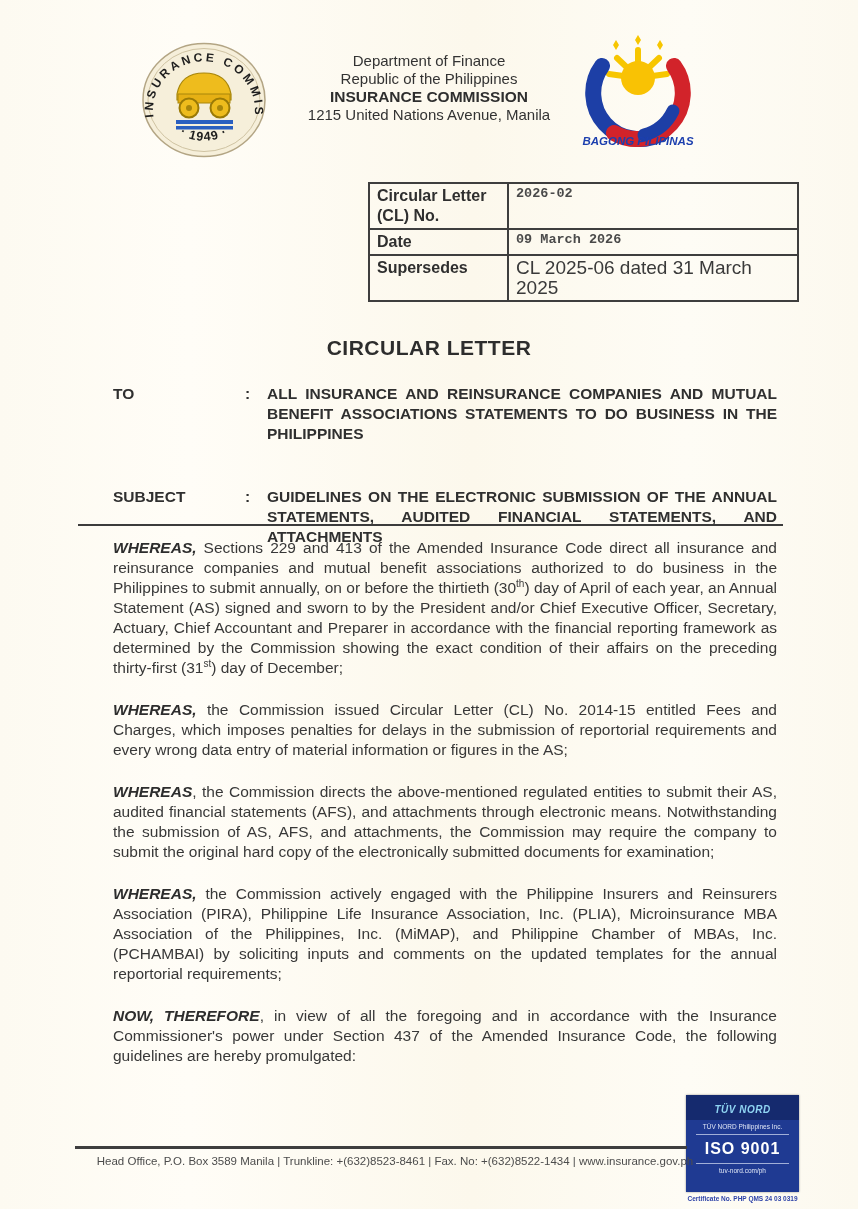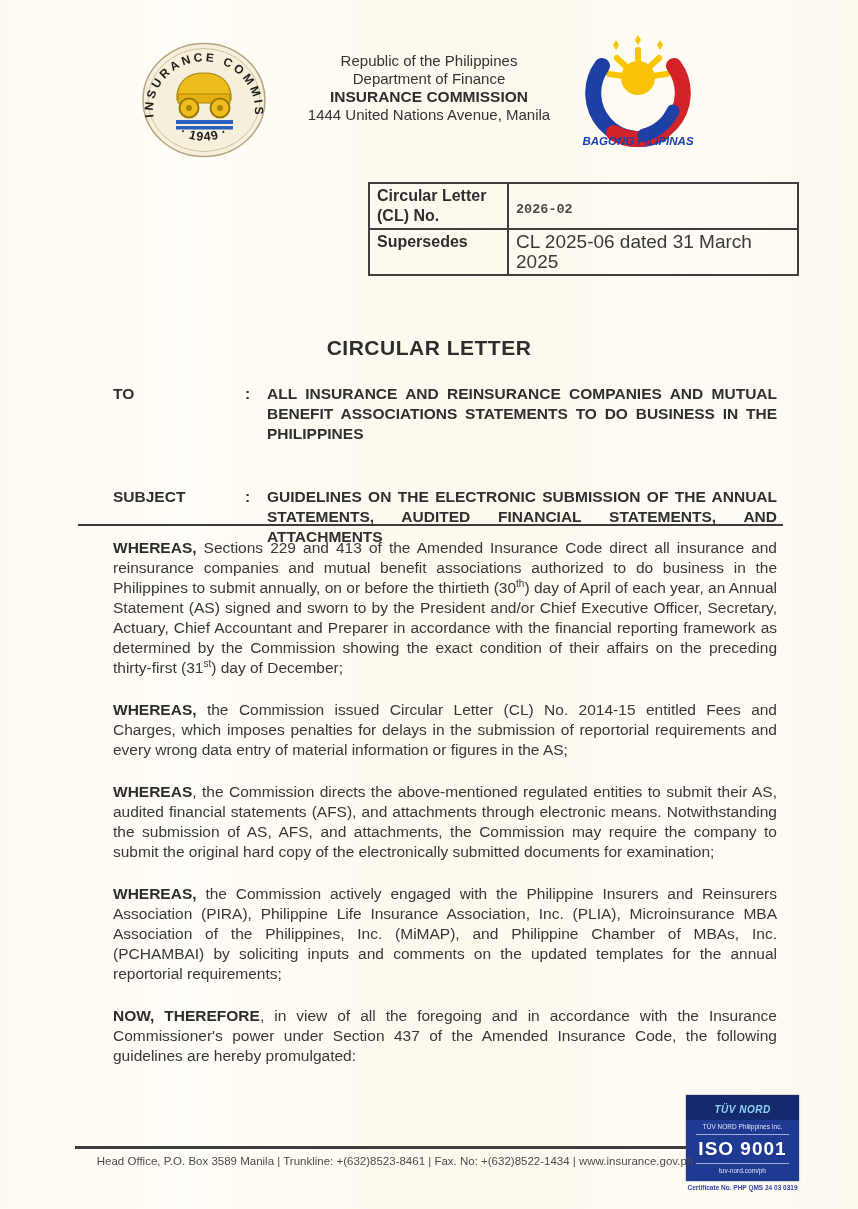--- a/index.html
+++ b/index.html
@@ -20,21 +20,21 @@
   .bagong { position:absolute; left:576px; top:34px; }
 
   
   .info-table {
     position:absolute; left:368px; top:182px; width:431px;
     border-collapse:collapse; table-layout:fixed;
   }
   .info-table td { border:2px solid #3e3e3e; vertical-align:top; padding:2px 7px; }
   .info-table .lbl { width:139px; font-weight:bold; font-size:16px; line-height:20px; color:#2f2f2f; }
   .info-table .val { font-size:19px; line-height:20px; color:#3a3a3a; }
-  .info-table .mono { font-family:"Liberation Mono", monospace; font-size:13.5px; font-weight:bold; color:#4a4a4a; padding-top:16px; }
+  .info-table .mono { font-family:"Liberation Mono", monospace; font-size:13.5px; font-weight:bold; color:#4a4a4a; padding-top:0; }
   .info-table .tall { height:46px; }
 
   
   .doc-title {
     position:absolute; left:0; top:336px; width:100%;
     text-align:center; font-size:21px; font-weight:bold; letter-spacing:.5px; color:#2d2d2d;
   }
   .addr {
     position:absolute; left:113px; width:664px;
     display:grid; grid-template-columns:132px 22px 1fr;
@@ -44,31 +44,31 @@
   .addr-subject { top:463px;margin-top:24px; }
   .addr .txt { text-align:justify; }
   .subject-rule { position:absolute; left:78px; top:524px; width:705px; height:2px; background:#3c3c3c; }
 
   
   .body-text {
     position:absolute; left:113px; top:538px; width:664px;
     font-size:15.5px; line-height:20px; text-align:justify; color:#383838;
   }
   .para { margin-bottom:22px; }
-  .para .b { font-weight:bold; color:#2d2d2d; }
+  .para .b { font-weight:bold; color:#2d2d2d;font-style:italic; }
   .para .sup { font-size:10px; vertical-align:super; line-height:0;margin-top:20px; }
 
   
   .iso { position:absolute; left:686px; top:1095px; width:113px; }
-  .iso-box { background:#1f3a92; display:flex; flex-direction:column; align-items:center; padding:0 6px 6px; box-shadow:0 0 2px rgba(0,0,0,.4); }
+  .iso-box { background:#1f3a92; display:flex; flex-direction:column; align-items:center; padding:0 6px 17px; box-shadow:0 0 2px rgba(0,0,0,.4); }
   .iso-top { background:#152a6e; width:calc(100% + 12px); margin:0 -6px 3px; padding:4px 0 3px; text-align:center; }
   .iso-brand { color:#8fd4f2; font-style:italic; font-weight:bold; font-size:10px; letter-spacing:.5px; }
   .iso-org { color:#dfe6f5; font-size:6.5px; line-height:8px; }
   .iso-line { width:92%; height:1px; background:#b9c4e4; opacity:.85; margin:3px 0; }
-  .iso-std { color:#ffffff; font-weight:bold; font-size:19px; letter-spacing:1px; line-height:22px; }
+  .iso-std { color:#ffffff; font-weight:bold; font-size:16px; letter-spacing:1px; line-height:22px; }
   .iso-url { color:#dfe6f5; font-size:6.5px; line-height:8px; }
   .iso-cert { margin-top:3px; text-align:center; color:#2f44a8; font-size:6.5px; font-weight:bold; }
 
   
   .footer-rule { position:absolute; left:75px; top:1146px; width:612px; height:2.5px; background:#3e3e3e; }
   .footer-text {
     position:absolute; left:80px; top:1155px; width:630px;
     text-align:center; font-size:11.5px; color:#4c4c4c;
   }
 </style>
@@ -96,24 +96,24 @@
         <circle cx="79" cy="66" r="9.5" fill="#eebc1d" stroke="#9a7a06" stroke-width="2"></circle>
         <circle cx="48" cy="66" r="3" fill="#a8860b"></circle>
         <circle cx="79" cy="66" r="3" fill="#a8860b"></circle>
         <rect x="35" y="78" width="57" height="4" fill="#2a5fc0"></rect>
         <rect x="35" y="84" width="57" height="3.5" fill="#2a5fc0"></rect>
       </g>
     </svg>
   </div>
 
   <div class="hdr-center">
+    <div>Department of Finance</div>
     <div>Republic of the Philippines</div>
-    <div>Department of Finance</div>
     <div class="strong">INSURANCE COMMISSION</div>
-    <div>1444 United Nations Avenue, Manila</div>
+    <div>1215 United Nations Avenue, Manila</div>
   </div>
 
   <div class="bagong">
     <svg width="124" height="114" viewBox="0 0 124 114">
       <g fill="#f7c600">
         <polygon points="40,6 43,11 40,16 37,11"></polygon>
         <polygon points="62,1 65,6 62,11 59,6"></polygon>
         <polygon points="84,6 87,11 84,16 81,11"></polygon>
       </g>
       <g>
@@ -133,20 +133,24 @@
       </g>
       <text x="62" y="111" text-anchor="middle" font-size="11.5" font-weight="bold" font-style="italic" fill="#1c3fae">BAGONG PILIPINAS</text>
     </svg>
   </div>
 
   <table class="info-table">
     <tbody>
       <tr>
         <td class="lbl tall">Circular Letter (CL) No.</td>
         <td class="val mono">2026-02</td>
+      </tr>
+      <tr>
+        <td class="lbl">Date</td>
+        <td class="val mono">09 March 2026</td>
       </tr>
       <tr>
         <td class="lbl">Supersedes</td>
         <td class="val">CL 2025-06 dated 31 March 2025</td>
       </tr>
     </tbody>
   </table>
 
   <div class="doc-title">CIRCULAR LETTER</div>
 

